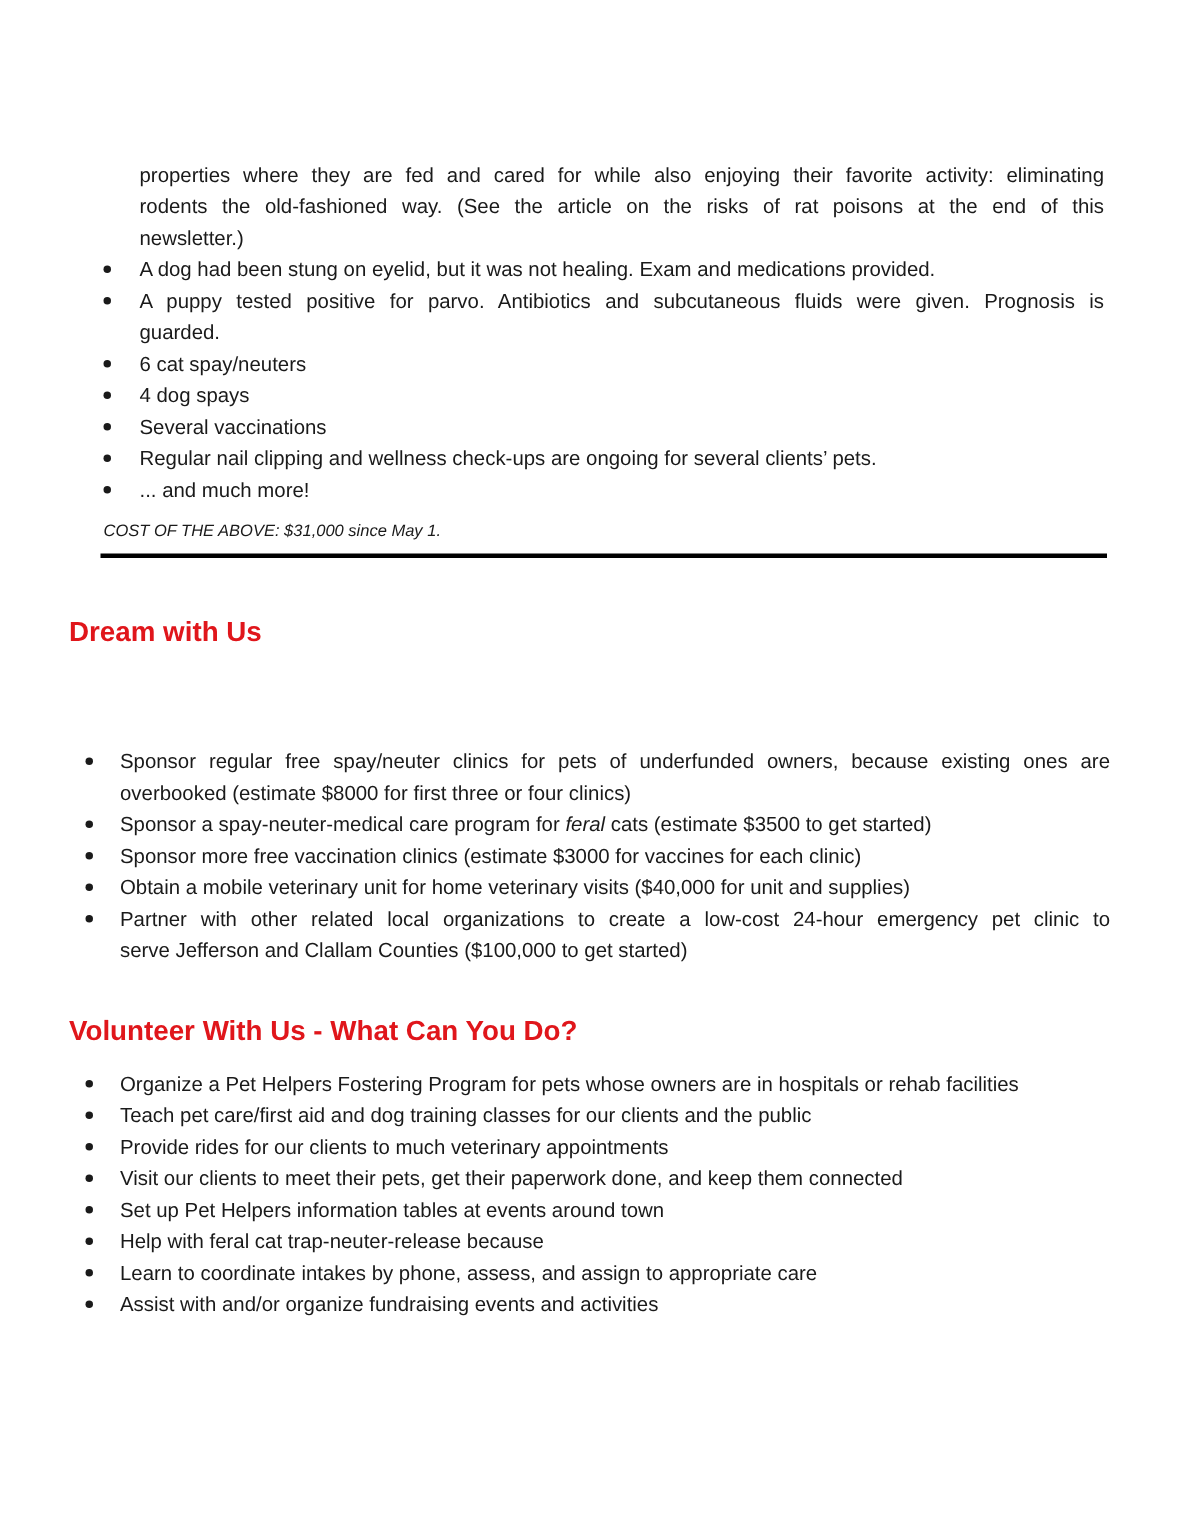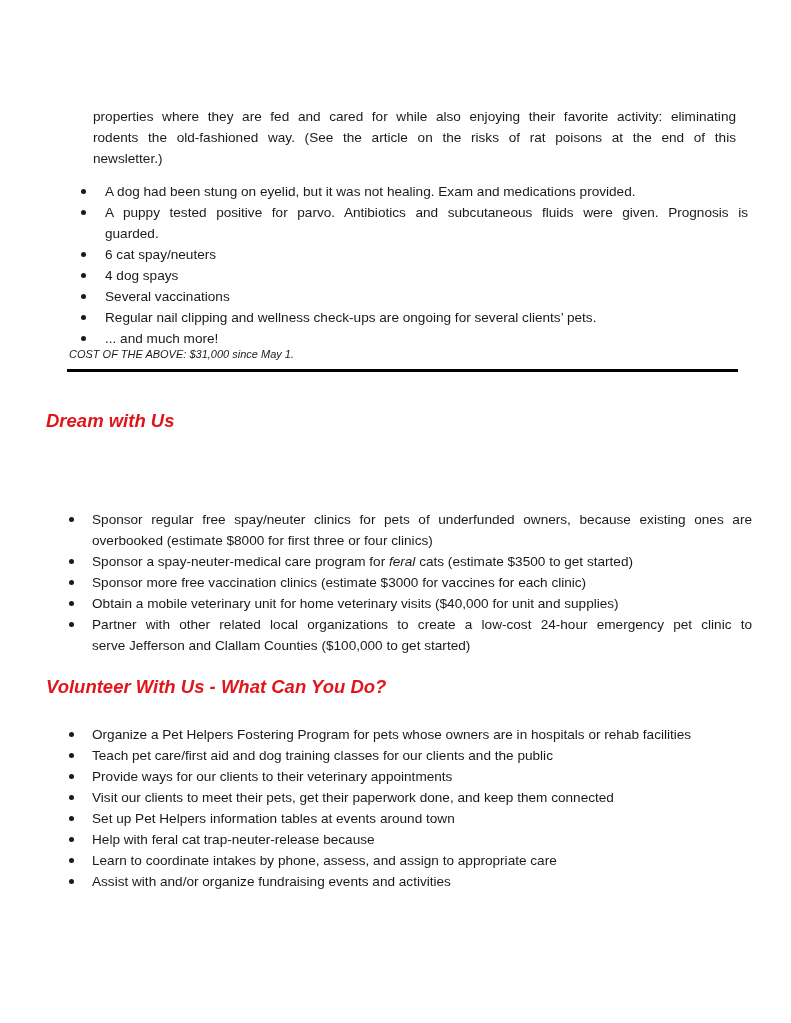--- a/index.html
+++ b/index.html
@@ -1,29 +1,29 @@
 <!DOCTYPE html>
 <html><head>
 <meta charset="utf-8">
 <style>
   html, body { margin:0; padding:0; background:#ffffff; }
   body { width:791px; height:1023px; position:relative; overflow:hidden;
          font-family:"Liberation Sans", sans-serif; color:#1a1a1a; font-size:13.6px; }
   .page { position:absolute; left:0; top:14px; width:791px; height:1023px; }
-  ul { list-style:none; margin:12px; padding:0; }
+  ul { list-style:none; margin:0; padding:0; }
   li { position:relative; line-height:21px; }
   .bullet { position:absolute; width:5px; height:5px; border-radius:50%; background:#1a1a1a; }
   .top-list { position:absolute; left:0; top:92px; width:791px; }
   .top-list li { padding-left:93px; width:643px; }
   .top-list li .bullet { left:69px; top:8px; }
   .cont { padding-left:93px; width:643px; text-align:justify; line-height:21px; }
   .just { text-align:justify; text-align-last:justify; }
   .cost { position:absolute; left:69px; top:334px; font-weight:normal; font-style:italic; font-size:11px; }
   .rule { position:absolute; left:67px; top:355px; width:671px; height:3px; background:#000; }
-  h2 { position:absolute; left:46px; margin:0; color:#e0161b; font-size:18.5px; font-weight:bold;font-style:italic; }
+  h2 { position:absolute; left:46px; margin:0; color:#e0161b; font-size:18.5px; font-weight:bold; }
   .intro { position:absolute; left:46px; top:430px; width:692px; line-height:21px; }
   .list2 { position:absolute; left:0; width:791px; }
   .list2 li { padding-left:80px; width:660px; }
   .list2 li .bullet { left:57px; top:8px; }
 </style>
 </head>
 <body>
 
 <div class="page">
 
@@ -65,21 +65,21 @@
         <div class="just">Partner with other related local organizations to create a low-cost 24-hour emergency pet clinic to</div>
         <div>serve Jefferson and Clallam Counties ($100,000 to get started)</div>
       </li>
   </ul>
 
   <h2 style="top:662px;">Volunteer With Us  -  What Can You Do?</h2>
 
   <ul class="list2" style="top:698px;">
     <li><span class="bullet"></span><span>Organize a Pet Helpers Fostering Program for pets whose owners are in hospitals or rehab facilities</span></li>
     <li><span class="bullet"></span><span>Teach pet care/first aid and dog training classes for our clients and the public</span></li>
-    <li><span class="bullet"></span><span>Provide ways for our clients to their veterinary appointments</span></li>
+    <li><span class="bullet"></span><span>Provide rides for our clients to much veterinary appointments</span></li>
     <li><span class="bullet"></span><span>Visit our clients to meet their pets, get their paperwork done, and keep them connected</span></li>
     <li><span class="bullet"></span><span>Set up Pet Helpers information tables at events around town</span></li>
     <li><span class="bullet"></span><span>Help with feral cat trap-neuter-release because</span></li>
     <li><span class="bullet"></span><span>Learn to coordinate intakes by phone, assess, and assign to appropriate care</span></li>
     <li><span class="bullet"></span><span>Assist with and/or organize fundraising events and activities</span></li>
   </ul>
 
 </div>
 
 </body></html>

